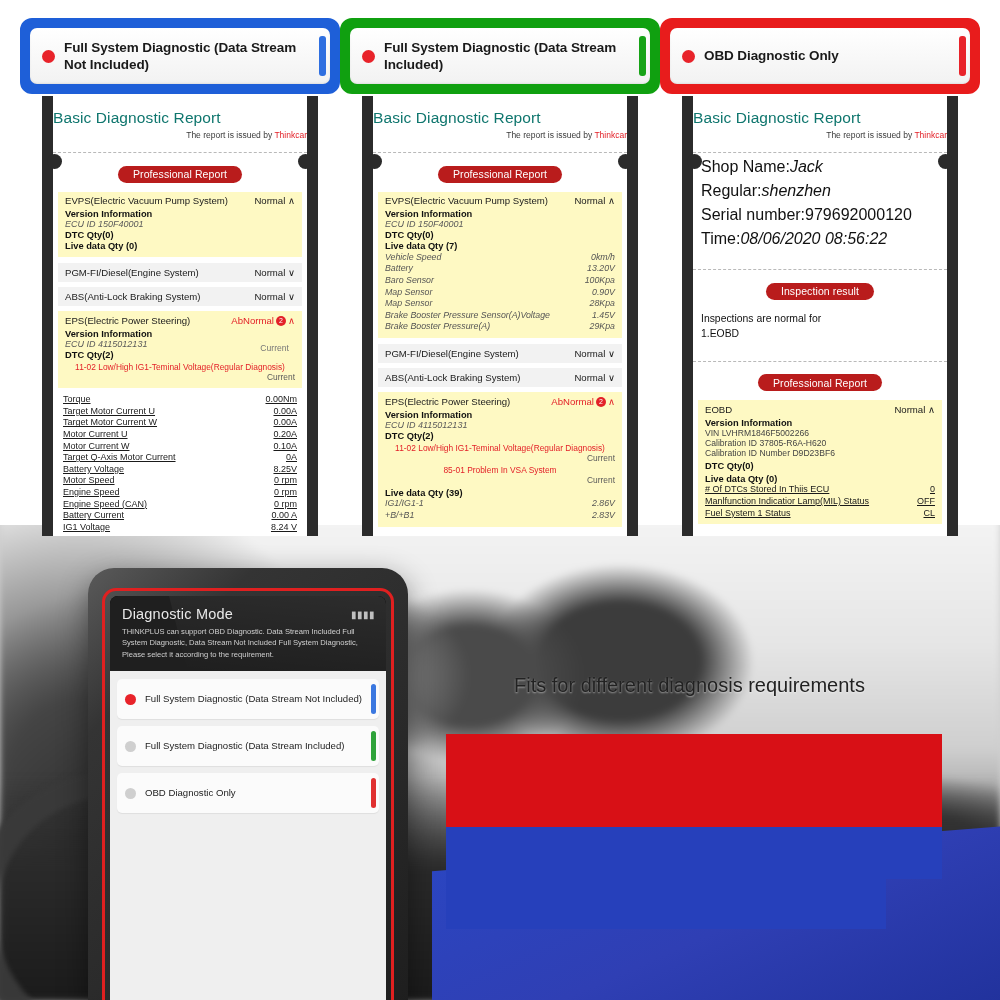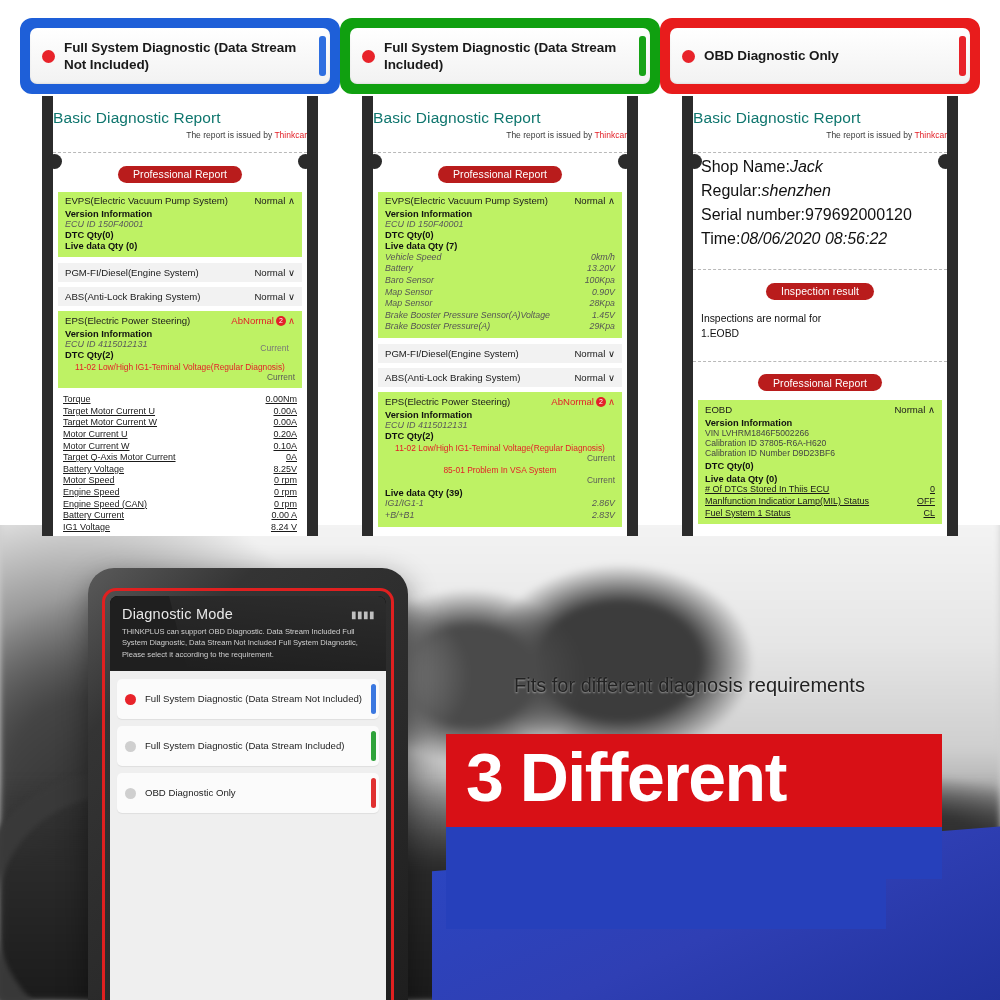--- a/index.html
+++ b/index.html
@@ -86,21 +86,21 @@
   .dash {
     margin:12px 0 0 0; border-top:1px dashed #b9b9b9; height:0;
   }
   .badge-row { text-align:center; margin:11px 0 9px; }
   .badge {
     display:inline-block; background:#b91c1c; color:#fff;
     font-size:10.5px; padding:2.5px 15px; border-radius:11px;
     letter-spacing:.1px;
   }
 
-  .sys-block { background:#bef264; margin:0 5px 6px; padding:3.5px 7px 6px; }
+  .sys-block { background:#fef9c3; margin:0 5px 6px; padding:3.5px 7px 6px; }
   .sys-row {
     background:#f2f2f2; margin:0 5px 5px; padding:4px 7px;
     display:flex; justify-content:space-between; align-items:center;
     font-size:9.6px; color:#1a1a1a;
   }
   .sys-head {
     display:flex; justify-content:space-between; align-items:baseline;
     font-size:9.6px; color:#1a1a1a; padding-bottom:2px;
   }
   .sys-head .st { white-space:nowrap; }
@@ -269,21 +269,20 @@
         </div>
         <div class="scr-gloss"></div>
       </div>
     </div>
 
     <div class="fits">Fits for different diagnosis requirements</div>
     <div class="ribbon-blue"></div>
     <div class="band-red"></div>
     <div class="band-blue1"></div>
     <div class="band-blue2"></div>
-    <div class="big3">3 Different</div>
   </div>
 
   <div class="cards">
 
     <div class="card c1">
       <div class="report-wrap">
         <div class="bezel-l"></div>
         <div class="bezel-r"></div>
         <div class="report-page">
           <div class="rp-title">Basic Diagnostic Report</div>

